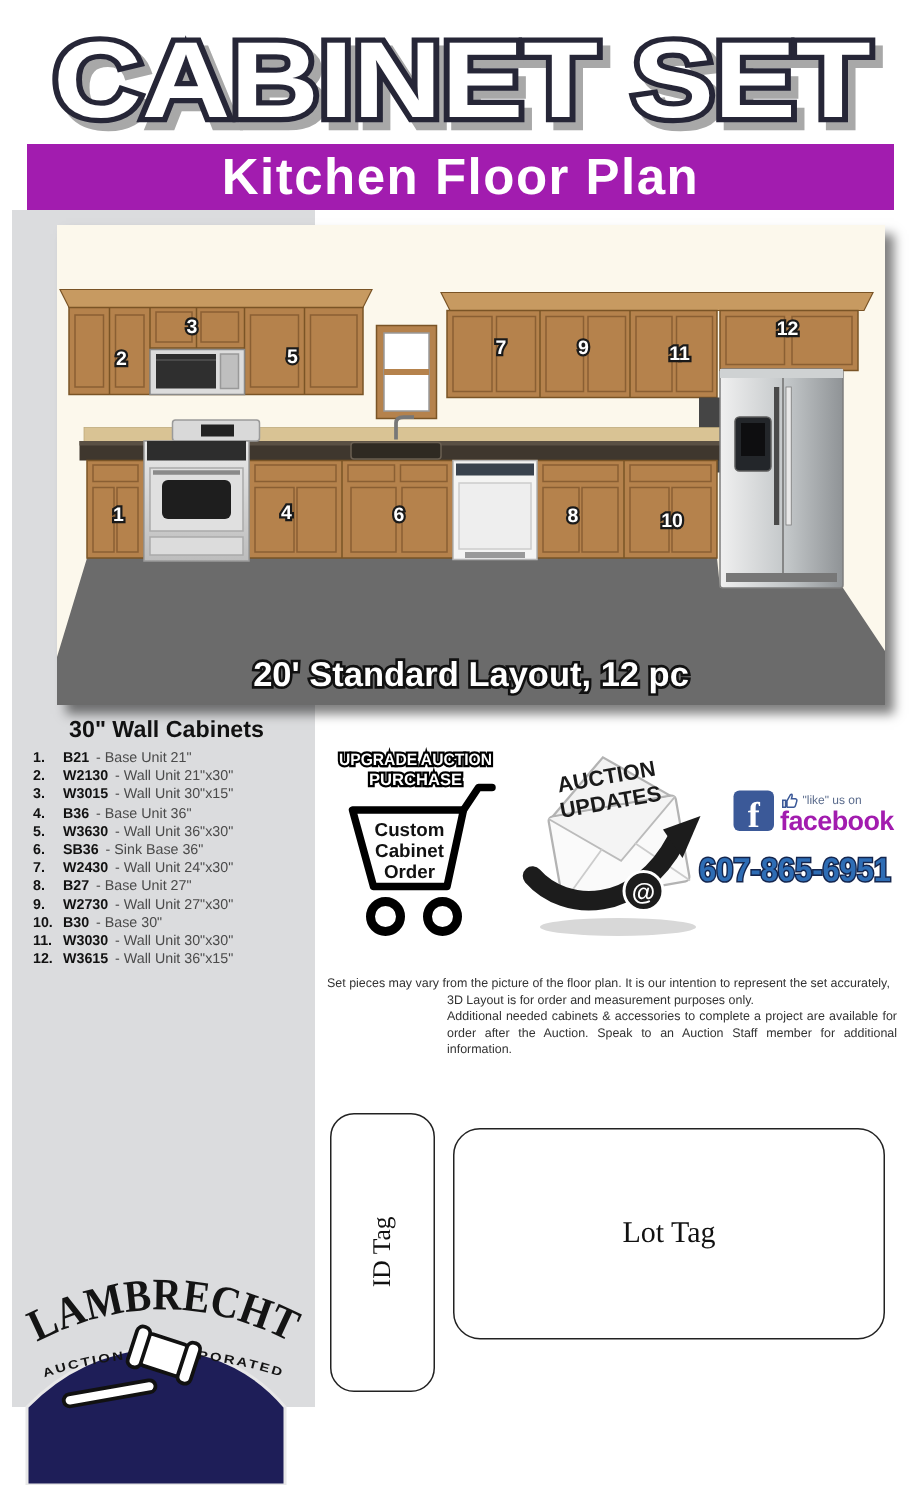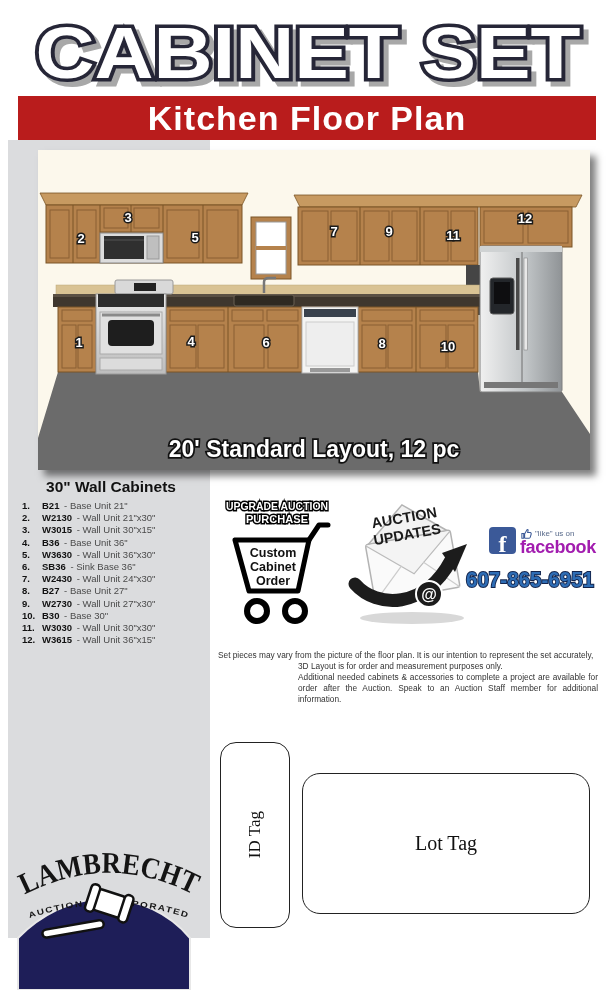--- a/index.html
+++ b/index.html
@@ -2,21 +2,21 @@
 <html><head>
 <meta charset="utf-8">
 <style>
   html,body{margin:0;padding:0;background:#fff;}
   .page{position:relative;width:606px;height:1000px;background:#fff;overflow:hidden;
         font-family:"Liberation Sans", sans-serif;padding-left:44px;}
 
   
   .big-title-svg{position:absolute;left:0;top:4px;width:606px;height:92px;}
   .subtitle-bar{position:absolute;left:18px;top:96px;width:578px;height:44px;
-      background:#b91c1c;display:flex;align-items:center;justify-content:center;}
+      background:#a21caf;display:flex;align-items:center;justify-content:center;}
   .subtitle-bar span{color:#fff;font-weight:bold;font-size:34px;letter-spacing:1px;}
 
   
   .gray-band{position:absolute;left:8px;top:140px;width:202px;height:798px;background:#dbdcde;}
 
   
   .kitchen-fig{position:absolute;left:38px;top:150px;width:552px;height:320px;
       background:#fcf8ec;box-shadow:6px 6px 7px rgba(0,0,0,.5);}
   .kitchen-fig svg{display:block;width:552px;height:320px;}
 
@@ -46,21 +46,21 @@
   .disclaimer{position:absolute;left:218px;top:650px;width:380px;font-size:8.3px;
       line-height:10.9px;color:#333;text-align:justify;}
   .disclaimer p{margin:0;}
   .disclaimer .indent{margin-left:80px;}
 
   
   .id-tag{position:absolute;left:220px;top:742px;width:68px;height:184px;border:1.5px solid #222;
       border-radius:16px;background:#fff;display:flex;align-items:center;justify-content:center;}
   .id-tag span{writing-mode:vertical-rl;transform:rotate(180deg);
       font-family:"Liberation Serif", serif;font-size:17px;color:#111;}
-  .lot-tag{position:absolute;left:302px;top:773px;width:286px;height:139px;border:1.5px solid #222;
+  .lot-tag{position:absolute;left:302px;top:752px;width:286px;height:139px;border:1.5px solid #222;
       border-radius:18px;background:#fff;display:flex;align-items:center;justify-content:center;}
   .lot-tag span{font-family:"Liberation Serif", serif;font-size:20px;color:#111;}
 
   
   .logo-svg{position:absolute;left:8px;top:840px;width:202px;height:150px;}
 
   
   .footer-bar{position:absolute;left:18px;top:938px;width:578px;height:52px;background:#1e1e58;
       border-radius:9px;display:flex;align-items:center;justify-content:center;}
 </style>

